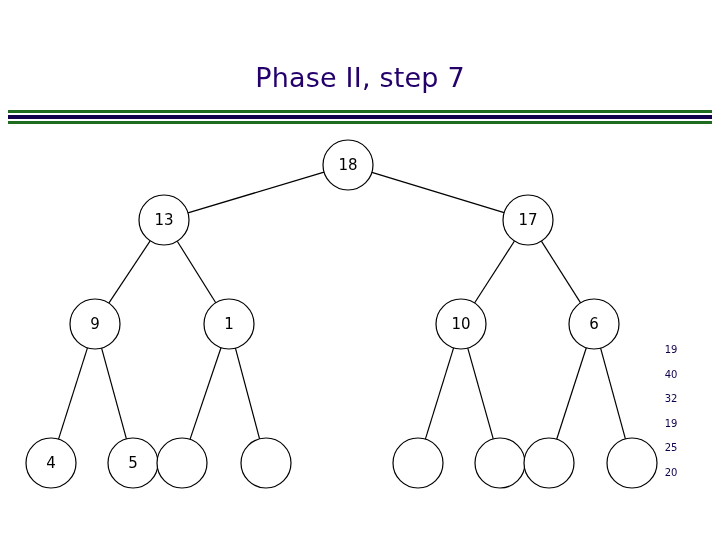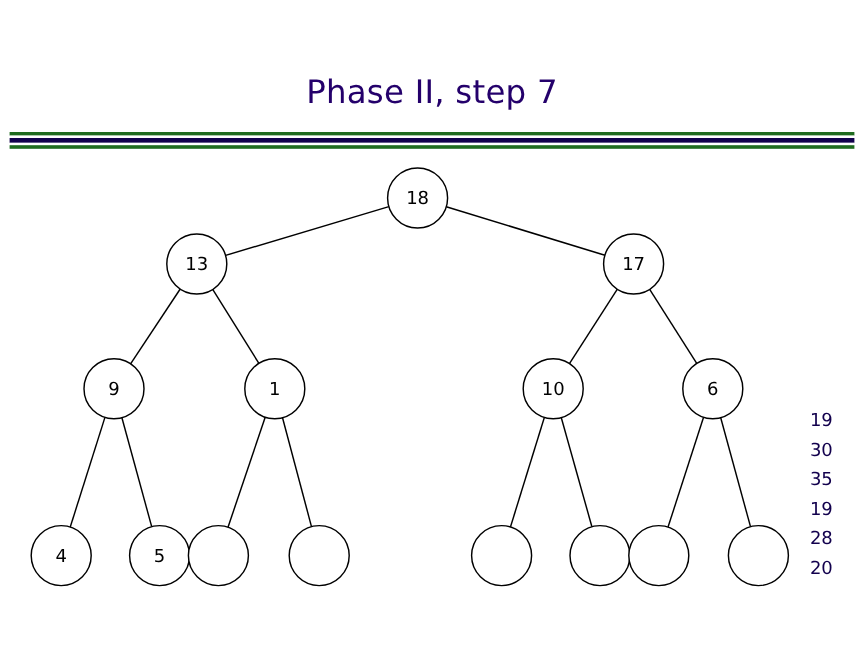--- a/index.html
+++ b/index.html
@@ -69,23 +69,23 @@
   .node-label {
     font-family: "DejaVu Sans", sans-serif;
     font-size: 15px;
     fill: #000000;
   }
   #leftover-list {
     position: absolute;
     right: 26px;
     top: 338px;
     width: 46px;
-    text-align: right;
+    text-align: center;
     color: #12004d;
-    font-size: 15px;
+    font-size: 10px;
     line-height: 24.5px;
     font-family: "DejaVu Sans", sans-serif;
   }
   #leftover-list div {
     height: 24.5px;
   }
 </style>
 </head>
 <body>
 
@@ -169,20 +169,20 @@
           <circle cx="549" cy="463" r="25" fill="#ffffff" stroke="#000000" stroke-width="1.2"></circle>
         </g>
         <g>
           <circle cx="632" cy="463" r="25" fill="#ffffff" stroke="#000000" stroke-width="1.2"></circle>
         </g>
       </g>
   </svg>
 
   <div id="leftover-list" style="color: rgb(18, 0, 77);">
       <div>19</div>
-      <div>30</div>
-      <div>35</div>
+      <div>40</div>
+      <div>32</div>
       <div>19</div>
-      <div>28</div>
+      <div>25</div>
       <div>20</div>
     </div>
 
 </div>
 
 </body></html>

